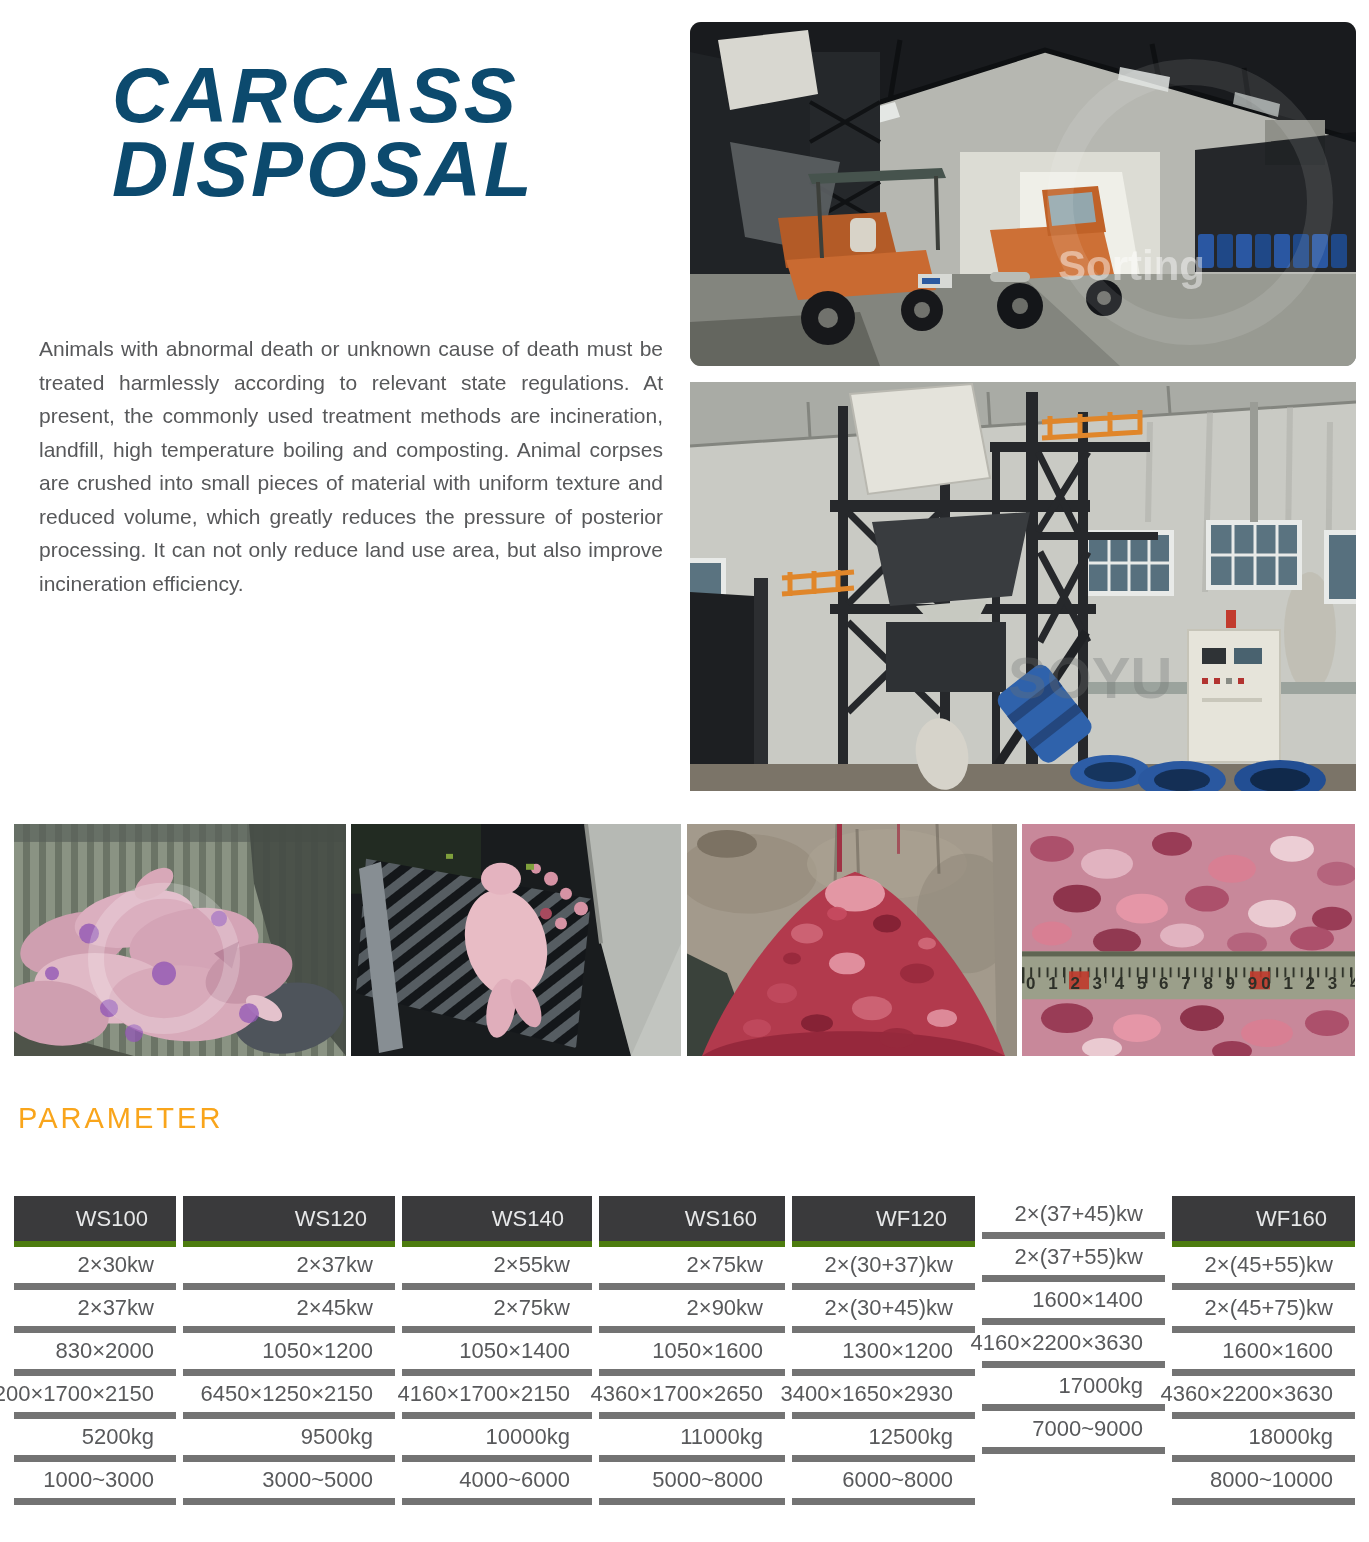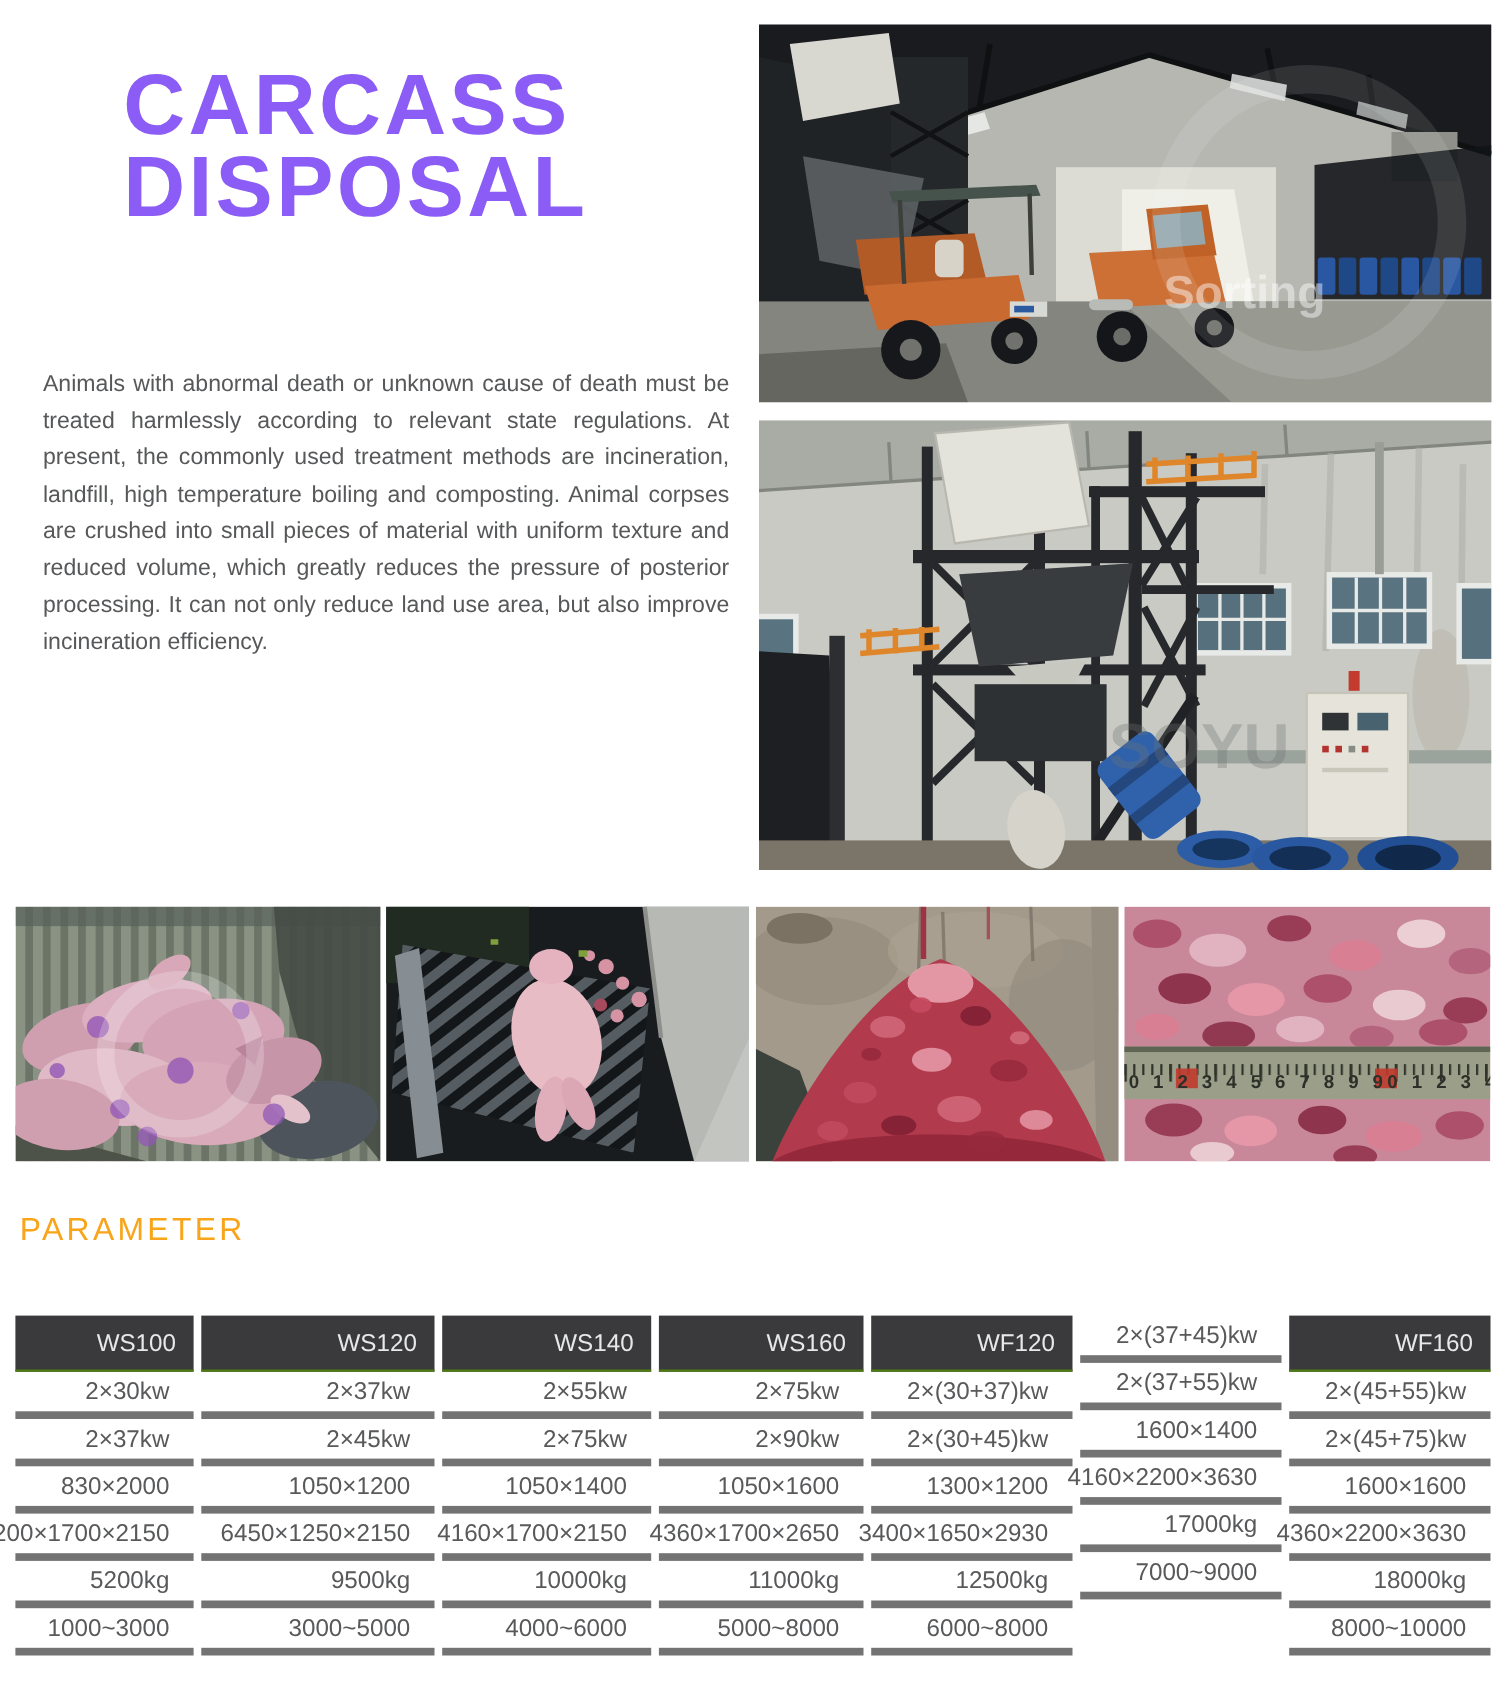--- a/index.html
+++ b/index.html
@@ -1,37 +1,37 @@
 <!DOCTYPE html>
 <html><head>
 <meta charset="utf-8">
 <style>
   html,body{margin:0;padding:0;background:#ffffff;}
   .page{position:relative;width:1369px;height:1542px;background:#ffffff;overflow:hidden;
         font-family:"Liberation Sans", sans-serif;}
   .title{position:absolute;left:112px;top:58px;font-size:78px;line-height:74px;font-weight:700;
-         letter-spacing:3px;color:#8b5cf6;white-space:pre-line;}
+         letter-spacing:3px;color:#0c4a6e;white-space:pre-line;font-style:italic;}
   .intro{position:absolute;left:39px;top:332px;width:624px;font-size:21px;line-height:33.5px;
          color:#57585A;text-align:justify;}
   .photo{position:absolute;overflow:hidden;}
   .photo svg{display:block;width:100%;height:100%;}
-  #photo-warehouse{left:690px;top:22px;width:666px;height:344px;}
+  #photo-warehouse{left:690px;top:22px;width:666px;height:344px;border-radius:11px;}
   #photo-tower{left:690px;top:382px;width:666px;height:409px;}
   #photo-pigs{left:14px;top:824px;width:332px;height:232px;}
   #photo-shredder{left:351px;top:824px;width:330px;height:232px;}
   #photo-redpile{left:687px;top:824px;width:330px;height:232px;}
   #photo-minced{left:1022px;top:824px;width:333px;height:232px;}
   .param-heading{position:absolute;left:18px;top:1102px;font-size:29px;letter-spacing:3px;
                  color:#F9A51B;font-weight:400;}
   .spec-table{position:absolute;left:14px;top:1196px;width:1341px;display:grid;
               grid-template-columns:162px 212px 190px 186px 183px 183px 183px;column-gap:7px;}
   .spec-col{display:flex;flex-direction:column;}
   .spec-col .head{height:51px;background:#3A3A3C;color:#E7E8E9;display:flex;align-items:center;
-                  justify-content:flex-end;padding-right:16px;font-size:22px;box-sizing:border-box;
-                  border-bottom:2px solid #4d7c0f;}
+                  justify-content:flex-end;padding-right:28px;font-size:22px;box-sizing:border-box;
+                  border-bottom:6px solid #4d7c0f;}
   .spec-col .cell{height:43px;display:flex;align-items:center;justify-content:flex-end;
                   padding-right:22px;font-size:22px;color:#58595B;border-bottom:7px solid #737373;
                   box-sizing:border-box;}
 </style>
 </head>
 <body>
 
 <div class="page">
 
   <div class="title">CARCASS

